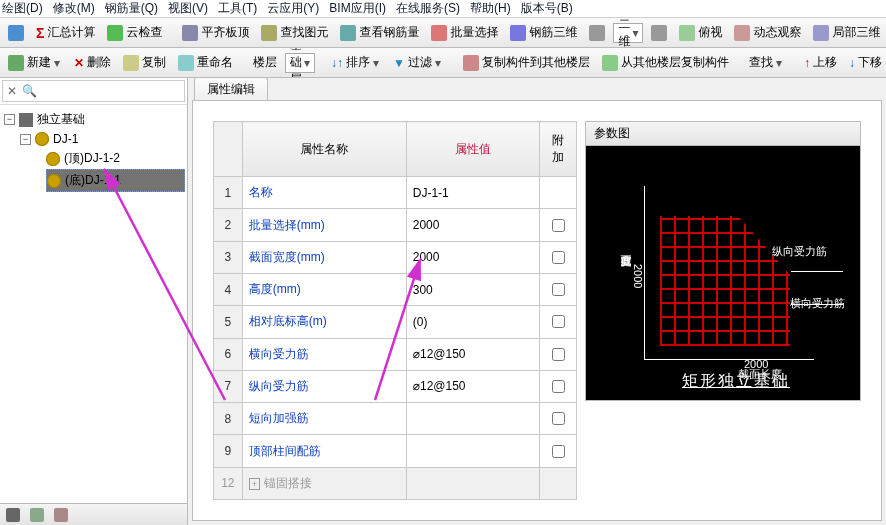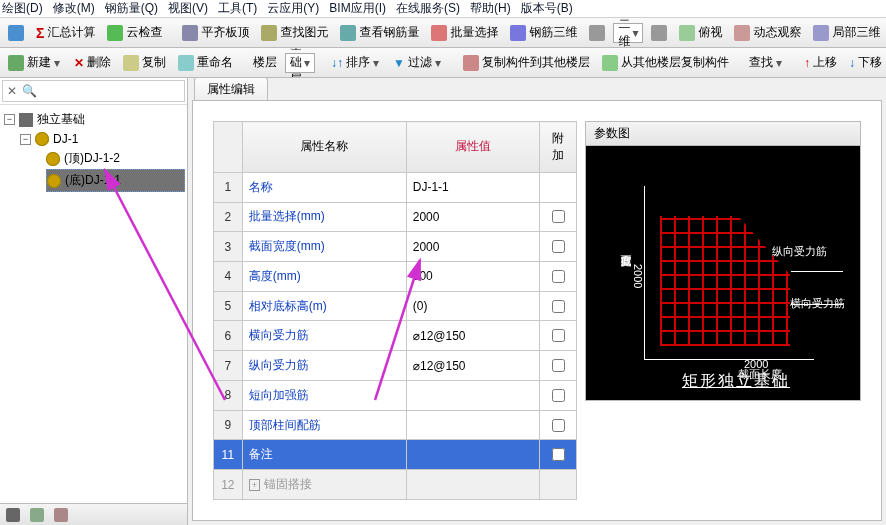--- a/index.html
+++ b/index.html
@@ -300,28 +300,20 @@
               </td>
             </tr>
             <tr>
               <td class="rownum">9</td>
               <td class="propname">顶部柱间配筋</td>
               <td class="propval"></td>
               <td class="chk">
                 <input type="checkbox" style="">
               </td>
             </tr>
-            <tr class="rowsel">
-              <td class="rownum">11</td>
-              <td class="propname">备注</td>
-              <td class="propval"></td>
-              <td class="chk">
-                <input type="checkbox" style="">
-              </td>
-            </tr>
             <tr class="gray plusrow">
               <td class="rownum">12</td>
               <td class="propname"><span style="border:1px solid #999;padding:0 2px;margin-right:4px;font-size:9px">+</span>锚固搭接</td>
               <td class="propval"></td>
               <td class="chk"></td>
             </tr>
           </tbody>
       </table>
 
       <div class="preview">

